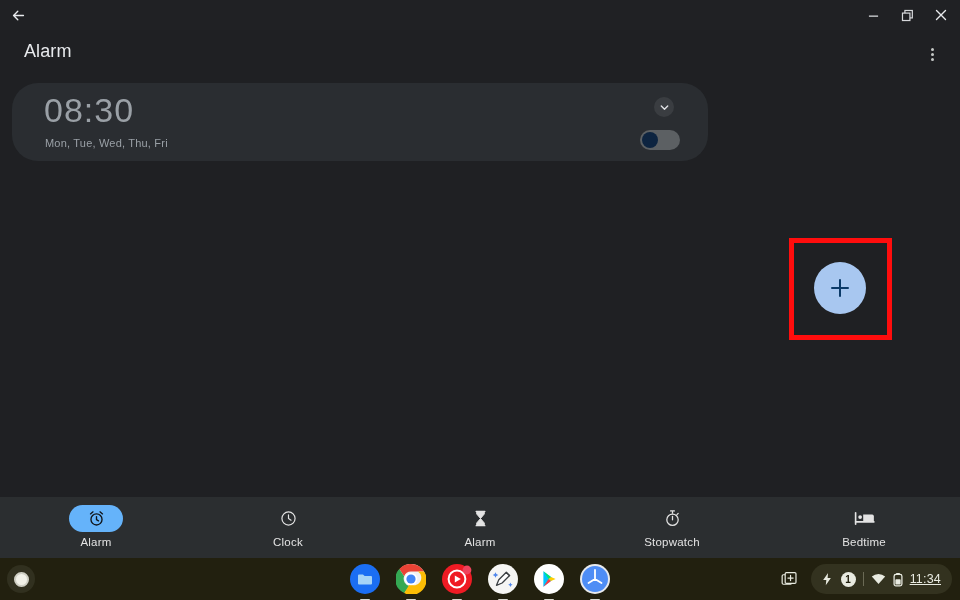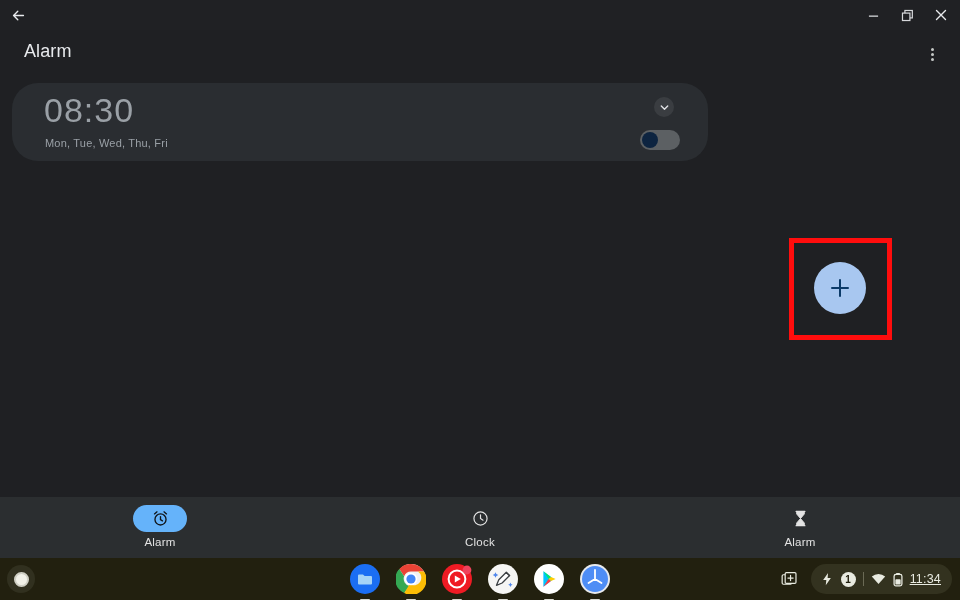--- a/index.html
+++ b/index.html
@@ -268,21 +268,44 @@
     <div class="nav-item">
       <div class="nav-pill">
         <svg width="19" height="19" viewBox="0 0 24 24">
           <path d="M6.5 3h11M6.5 21h11" stroke="#e3e3e3" stroke-width="1.7" stroke-linecap="round"></path>
           <path d="M7.2 3.2v3.1L12 12l4.8-5.7V3.2M7.2 20.8v-3.1L12 12l4.8 5.7v3.1z" fill="#e3e3e3" stroke="#e3e3e3" stroke-width="1.2" stroke-linejoin="round"></path>
         </svg>
       </div>
       <span class="nav-label">Alarm</span>
     </div>
 
-
+    <div class="nav-item">
+      <div class="nav-pill">
+        <svg width="19" height="19" viewBox="0 0 24 24">
+          <circle cx="12" cy="13.6" r="7.2" fill="none" stroke="#e3e3e3" stroke-width="1.6"></circle>
+          <path d="M12 9.4v4.2" stroke="#e3e3e3" stroke-width="1.6" stroke-linecap="round"></path>
+          <path d="M9.6 2.4h4.8" stroke="#e3e3e3" stroke-width="1.7" stroke-linecap="round"></path>
+          <path d="M12 2.6v3.5" stroke="#e3e3e3" stroke-width="1.6"></path>
+          <path d="M17.6 7.1l1.6-1.6" stroke="#e3e3e3" stroke-width="1.6" stroke-linecap="round"></path>
+        </svg>
+      </div>
+      <span class="nav-label">Stopwatch</span>
+    </div>
+
+    <div class="nav-item">
+      <div class="nav-pill">
+        <svg width="21" height="19" viewBox="0 0 26 20">
+          <path d="M2 3v14" stroke="#e3e3e3" stroke-width="2" stroke-linecap="round"></path>
+          <circle cx="7.6" cy="8.2" r="2.3" fill="#e3e3e3"></circle>
+          <path d="M11.4 5.2h11.2a2 2 0 012 2v6.4H11.4z" fill="#e3e3e3"></path>
+          <path d="M2 14.2h22.6" stroke="#e3e3e3" stroke-width="2" stroke-linecap="round"></path>
+        </svg>
+      </div>
+      <span class="nav-label">Bedtime</span>
+    </div>
 
   </div>
 
   <div class="shelf">
 
     <div class="launcher">
       <span class="ring"></span>
     </div>
 
     <div class="shelf-apps">

